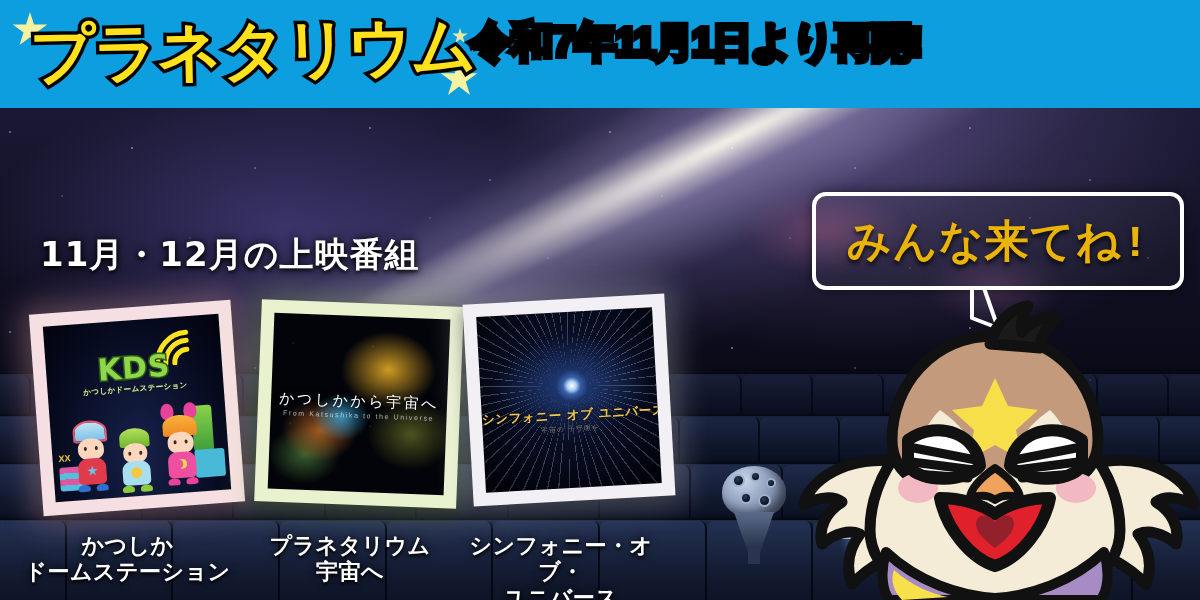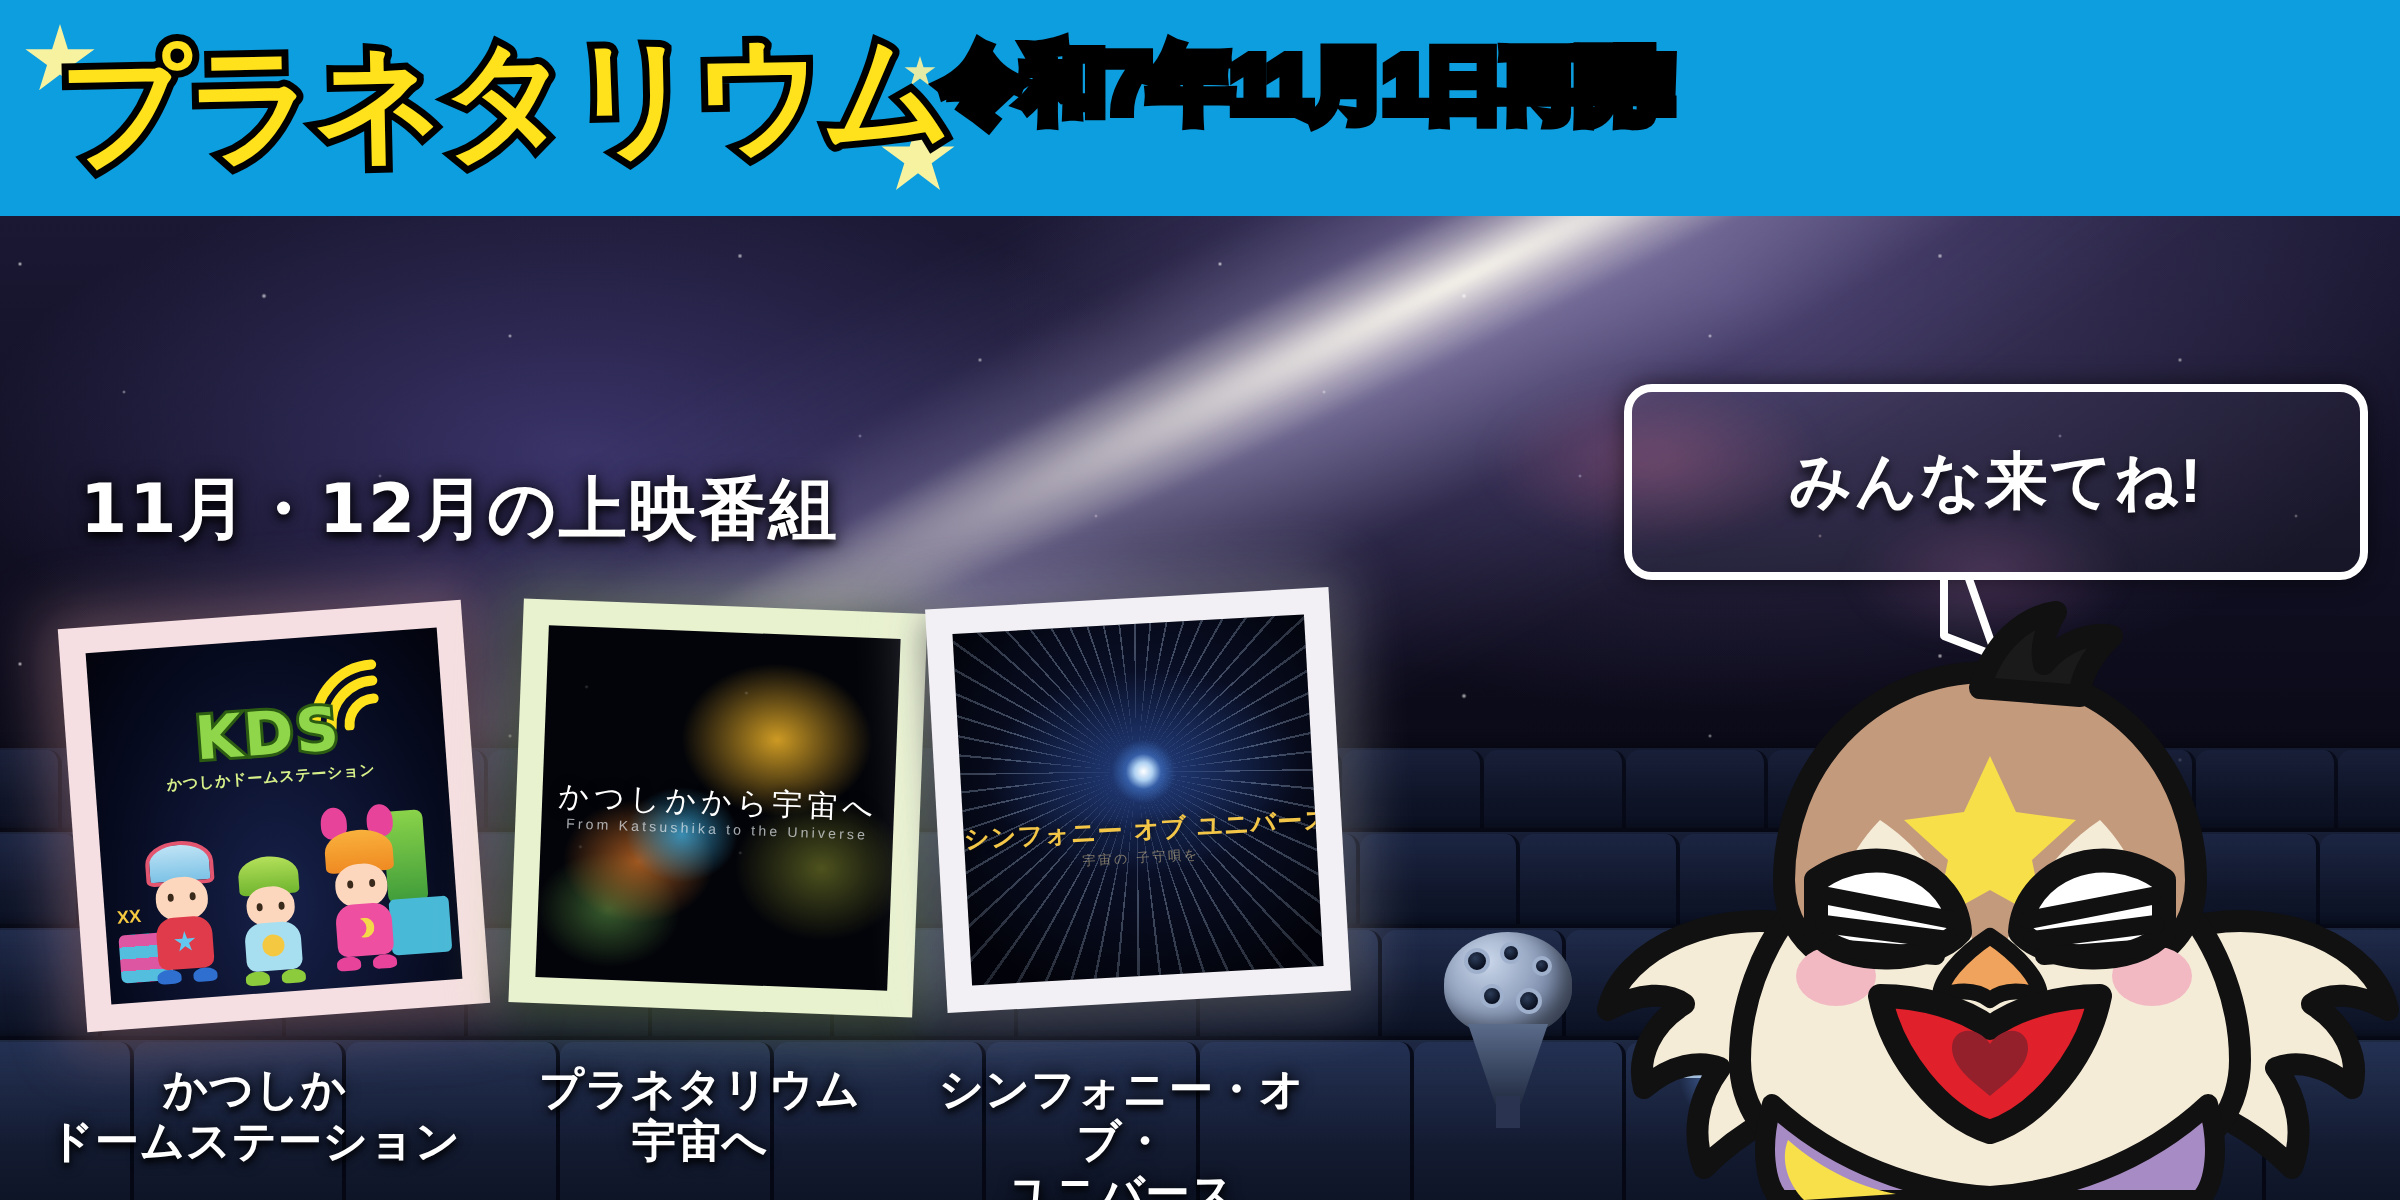--- a/index.html
+++ b/index.html
@@ -329,22 +329,22 @@
     width: 372px; height: 98px;
     border: 4px solid #ffffff;
     border-radius: 14px;
     background: rgba(255,255,255,0.03);
     z-index: 30;
     box-shadow: 0 0 12px rgba(0,0,0,.55);
   }
   #speech-bubble-text {
     position: absolute; inset: 0;
     display: flex; align-items: center; justify-content: center;
-    font-family: Liberation Sans, sans-serif;
-    font-size: 31px; font-weight: 700; color: #ffffff;
+    font-family: Liberation Mono, monospace;
+    font-size: 44px; font-weight: 700; color: #eab308;
     letter-spacing: 1px;
     text-shadow: 0 3px 5px rgba(0,0,0,.85);
     white-space: nowrap;
   }
   #speech-tail {
     position: absolute; left: 970px; top: 288px;
     width: 40px; height: 42px; z-index: 31;
   }
 
   
@@ -456,20 +456,21 @@
   <div id="header-banner">
     <span class="hdr-star" id="hdr-star-a"></span>
     <span class="hdr-star" id="hdr-star-b"></span>
     <span class="hdr-star" id="hdr-star-c"></span>
 
     <div id="banner-title">プラネタリウム</div>
 
     <div id="banner-subtitle">
       <span class="sub-sm">令和7年</span>
       <span class="sub-lg">11月1日</span>
+      <span class="sub-sm">より</span>
       <span class="sub-lg">再開!</span>
     </div>
   </div>
 
   <div id="programs-heading">11月・12月の上映番組</div>
 
   <div id="program-cards">
 
     <div class="program-card" id="card-kds">
       <div class="card-frame">

